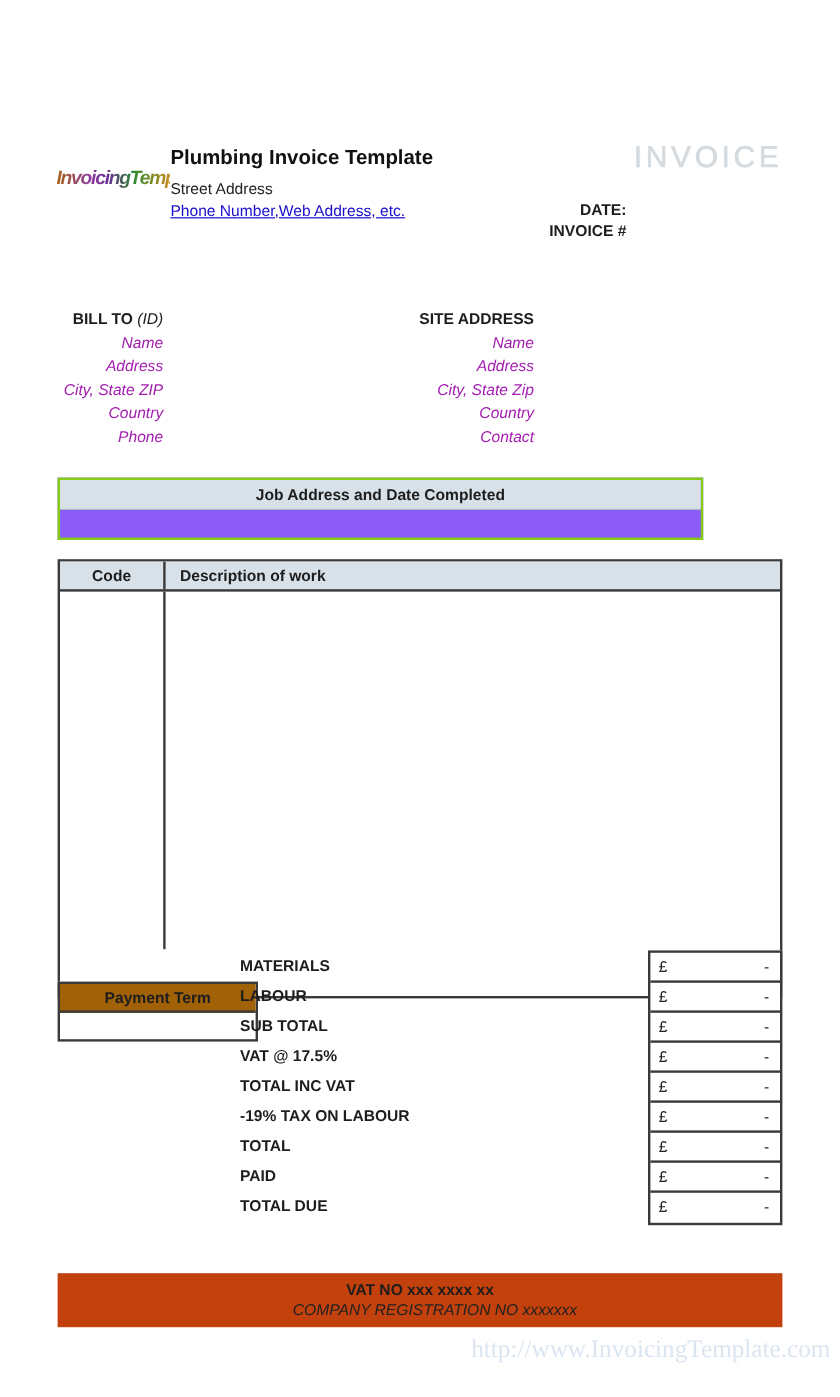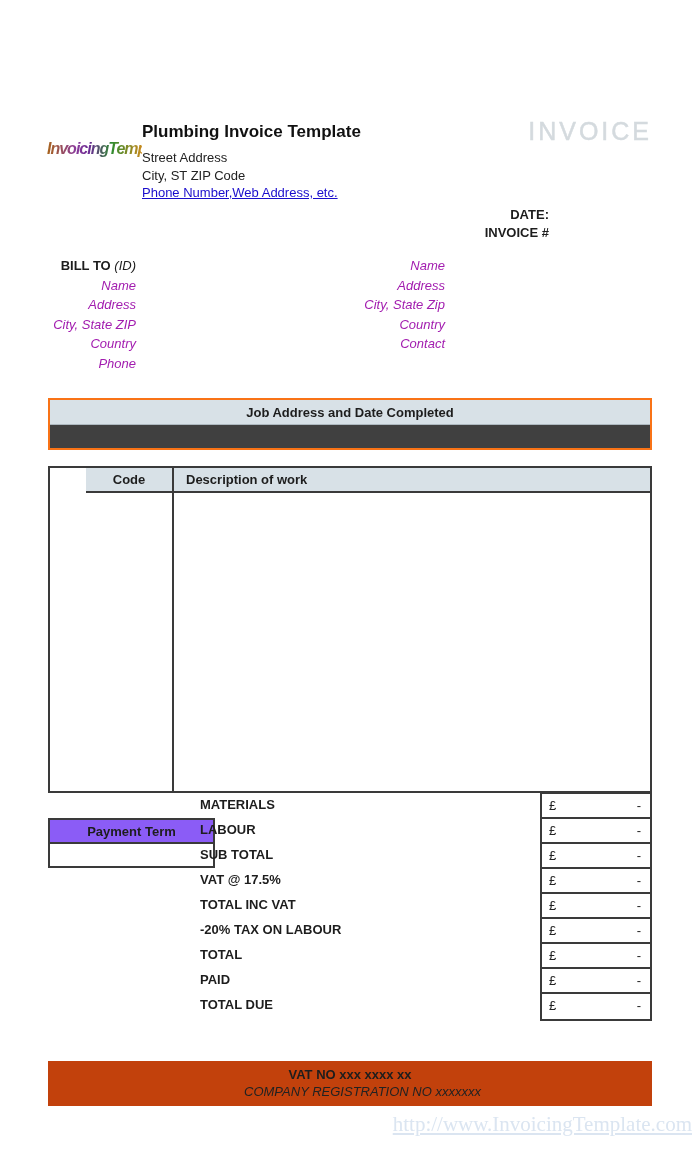--- a/index.html
+++ b/index.html
@@ -18,74 +18,73 @@
     white-space:nowrap;
   }
   .doc-title { position:absolute; left:142px; top:122px; font-size:17px; font-weight:bold; color:#111; }
   .company-lines { position:absolute; left:142px; top:149px; font-size:13px; line-height:17.5px; color:#222; }
   .company-link { color:#1a0dcc; text-decoration:underline; cursor:pointer; }
   .invoice-word {
     position:absolute; right:48px; top:117px; font-size:25px; font-weight:normal;
     letter-spacing:3px; -webkit-text-stroke:0.5px #d4dade;
   }
   .meta-labels { position:absolute; top:166px; width:180px; text-align:right; font-size:13px; font-weight:bold; line-height:17.5px; }
-  .meta-labels { left:369px;margin-top:40px; }
+  .meta-labels { left:342px; }
 
   
   .addr-block { position:absolute; top:256px; font-size:13px; text-align:right; line-height:19.6px; }
   .addr-bill { left:20px; width:116px; }
   .addr-site { left:275px; width:170px; }
   .addr-head { font-weight:bold; font-style:normal; }
   .addr-id { font-style:italic; font-weight:normal; }
   .addr-line { font-style:italic; color:#a21caf; }
 
   
-  .job-box { position:absolute; left:48px; top:398px; width:604px; height:52px; border:2px solid #f97316; background:#404040; }
+  .job-box { position:absolute; left:48px; top:398px; width:538px; height:52px; border:2px solid #84cc16; background:#8b5cf6; }
   .job-head { height:25px; background:#d8e1e7; border-bottom:1px solid #aeb9c0; text-align:center; font-size:13px; font-weight:bold; line-height:25px; }
   .job-value { height:25px; }
 
-  .work-table { position:absolute; left:48px; top:466px; width:604px; height:327px; border:2px solid #3a3a3a; background:#fff;padding-left:36px; }
+  .work-table { position:absolute; left:48px; top:466px; width:604px; height:366px; border:2px solid #3a3a3a; background:#fff; }
   .wt-header { display:flex; height:25px; background:#d8e1e7; border-bottom:2px solid #3a3a3a; font-size:13px; font-weight:bold; }
   .wt-body   { display:flex; height:298px; }
   .wt-code   { width:88px; border-right:2px solid #3a3a3a; text-align:center; line-height:23px; }
   .wt-desc   { flex:1; padding-left:12px; line-height:23px; }
 
   .payment-box { position:absolute; left:48px; top:818px; width:167px; height:50px; border:2px solid #3a3a3a; background:#fff; }
-  .pt-head { height:24px; background:#8b5cf6; border-bottom:2px solid #3a3a3a; text-align:center; font-size:13px; font-weight:bold; line-height:24px; }
+  .pt-head { height:24px; background:#a16207; border-bottom:2px solid #3a3a3a; text-align:center; font-size:13px; font-weight:bold; line-height:24px; }
   .pt-value { height:22px; }
 
   
   .totals-labels { position:absolute; left:200px; top:792px; width:332px; text-align:left; font-size:13px; font-weight:bold; }
   .totals-labels .t-label { height:25px; line-height:25px; }
   .totals-cells { position:absolute; left:540px; top:792px; width:112px; border:2px solid #3a3a3a; background:#fff; }
   .t-cell { display:flex; justify-content:space-between; height:25px; line-height:21px; font-size:13px; padding:1px 9px 0 7px; border-bottom:2px solid #3a3a3a; }
   .t-cell:last-child { border-bottom:none; }
   .t-cur { color:#222; }
   .t-val { color:#222; }
 
   
   .footer-bar { position:absolute; left:48px; top:1033px; width:604px; height:45px; background:#c2410c; text-align:center; font-size:13px; padding-top:5px;margin-top:28px; }
   .f-vat { font-weight:bold; line-height:17px; }
   .f-reg { font-style:italic; line-height:17px; color:#222;padding-left:25px; }
 
   .watermark {
     position:absolute; right:8px; top:1112px; width:420px; text-align:right;
-    font-family:"Liberation Serif", serif; font-size:21px; color:#dbe5f1;text-decoration:underline;
+    font-family:"Liberation Serif", serif; font-size:21px; color:#dbe5f1;
   }
 </style>
 </head>
 <body>
 
 <div class="page">
 
   <div class="logo">InvoicingTemplates</div>
   <div class="doc-title">Plumbing Invoice Template</div>
   <div class="company-lines">
     <div>Street Address</div>
-    <div>City, ST  ZIP Code</div>
     <div><span class="company-link">Phone Number,Web Address, etc.</span></div>
   </div>
   <div class="invoice-word" style="color:#d4dade;">INVOICE</div>
   <div class="meta-labels">
     <div>DATE:</div>
     <div>INVOICE #</div>
   </div>
 
   <div class="addr-block addr-bill">
     <div>
@@ -93,20 +92,21 @@
       <span class="addr-id">(ID)</span>
     </div>
     <div class="addr-line">Name</div>
     <div class="addr-line">Address</div>
     <div class="addr-line">City, State ZIP</div>
     <div class="addr-line">Country</div>
     <div class="addr-line">Phone</div>
   </div>
 
   <div class="addr-block addr-site">
+    <div class="addr-head">SITE ADDRESS</div>
     <div class="addr-line">Name</div>
     <div class="addr-line">Address</div>
     <div class="addr-line">City, State Zip</div>
     <div class="addr-line">Country</div>
     <div class="addr-line">Contact</div>
   </div>
 
   <div class="job-box">
     <div class="job-head">Job Address and Date Completed</div>
     <div class="job-value"></div>
@@ -127,21 +127,21 @@
     <div class="pt-head">Payment Term</div>
     <div class="pt-value"></div>
   </div>
 
   <div class="totals-labels">
     <div class="t-label">MATERIALS</div>
     <div class="t-label">LABOUR</div>
     <div class="t-label">SUB TOTAL</div>
     <div class="t-label">VAT @ 17.5%</div>
     <div class="t-label">TOTAL INC VAT</div>
-    <div class="t-label">-20% TAX ON LABOUR</div>
+    <div class="t-label">-19% TAX ON LABOUR</div>
     <div class="t-label">TOTAL</div>
     <div class="t-label">PAID</div>
     <div class="t-label">TOTAL DUE</div>
   </div>
 
   <div class="totals-cells">
     <div class="t-cell">
       <span class="t-cur">£</span>
       <span class="t-val">-</span>
     </div>

